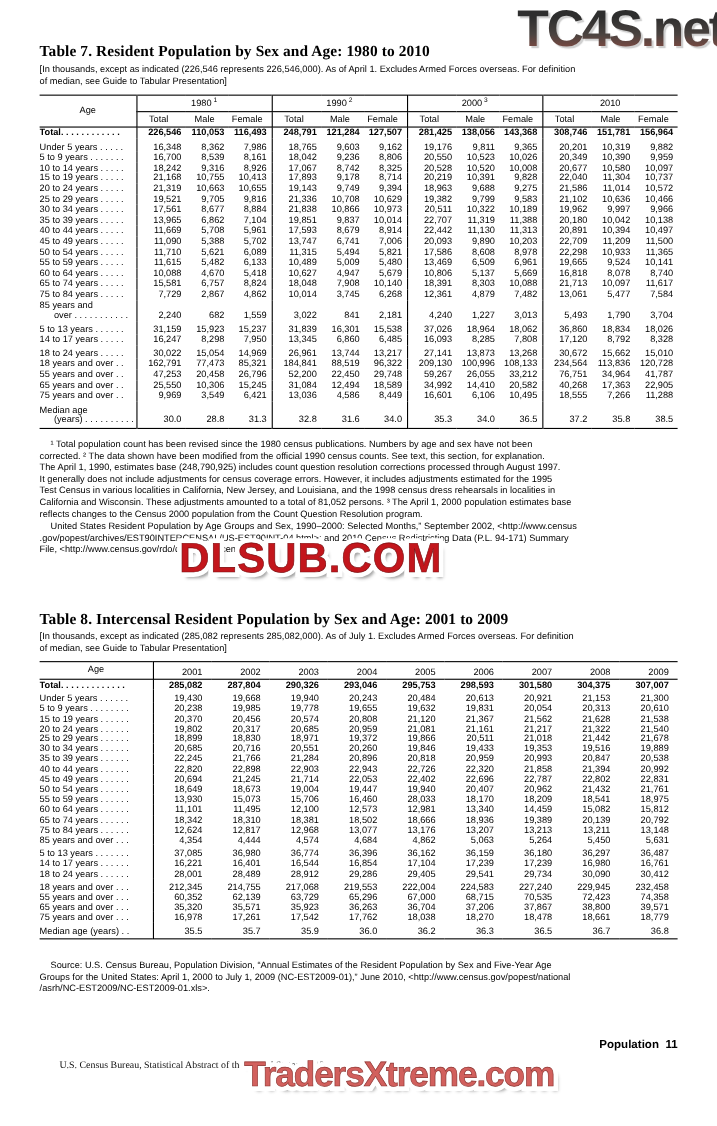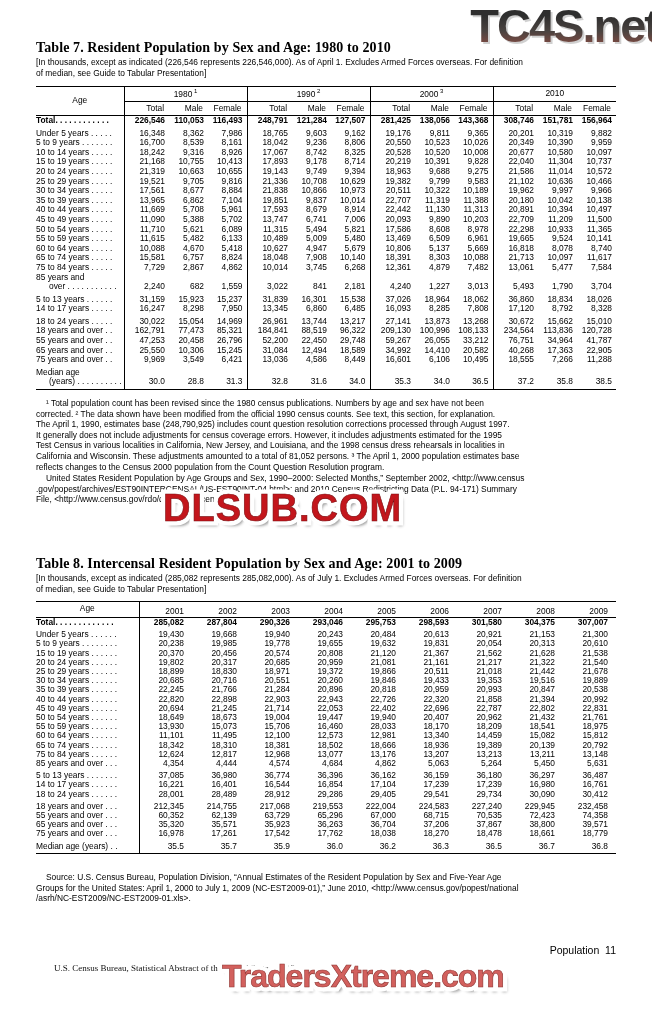--- a/index.html
+++ b/index.html
@@ -11,21 +11,21 @@
 
   
   .t7,.t8{border-collapse:collapse;table-layout:fixed;border-top:1.5px solid #000;border-bottom:1.5px solid #000;font-family:"Liberation Sans",sans-serif;color:#000;width:580px;}
   .t7{font-size:8.4px;line-height:9.6px;}
   .t8{font-size:8.4px;line-height:9.2px;}
   .t7 th,.t7 td,.t8 th,.t8 td{padding:0;white-space:nowrap;overflow:hidden;vertical-align:bottom;font-weight:normal;}
   .vr{border-right:1px solid #000;}
   .t7 .age,.t8 .age{text-align:center;vertical-align:middle;border-bottom:1px solid #000;}
   .t7 .yr{text-align:center;border-bottom:1px solid #000;padding-bottom:1px;height:13px;vertical-align:middle;}
   .t7 .yr sup{font-size:6px;}
-  .t7 .subh{text-align:right;padding-right:5px;border-bottom:1px solid #000;padding-bottom:1px;height:12px;}
+  .t7 .subh{text-align:center;padding-right:5px;border-bottom:1px solid #000;padding-bottom:1px;height:12px;}
   .t8 thead th{border-bottom:1px solid #000;padding-bottom:1px;height:14px;}
   .t8 .yrh{text-align:right;padding-right:8px;}
   .lbl{padding-left:8px;}
   .l2{padding-left:13px;}
   .t7 .num{text-align:right;padding-right:4px;}
   .t8 .num{text-align:right;padding-right:8px;}
   tr.bold td{font-weight:bold;}
   tr.gap td{padding-top:3px;}
   .t7 tbody tr:last-child td,.t8 tbody tr:last-child td{padding-bottom:2px;}
 
@@ -821,16 +821,16 @@
           </tr>
         </tbody>
       </table>
     </div>
   <div class="note indent" style="left:36px;top:872px;width:590px;">
       <div>Source: U.S. Census Bureau, Population Division, “Annual Estimates of the Resident Population by Sex and Five-Year Age</div>
       <div>Groups for the United States: April 1, 2000 to July 1, 2009 (NC-EST2009-01),” June 2010, &lt;http://www.census.gov/popest/national</div>
       <div>/asrh/NC-EST2009/NC-EST2009-01.xls&gt;.</div>
     </div>
 
-  <div class="pagenum" style="top:944px;right:36px;">Population  11</div>
+  <div class="pagenum" style="top:944px;right:36px;font-weight:bold;">Population  11</div>
   <div class="credit" style="left:54px;top:963px;">U.S. Census Bureau, Statistical Abstract of the United States: 2012</div>
 
 </div>
 
 </body></html>

